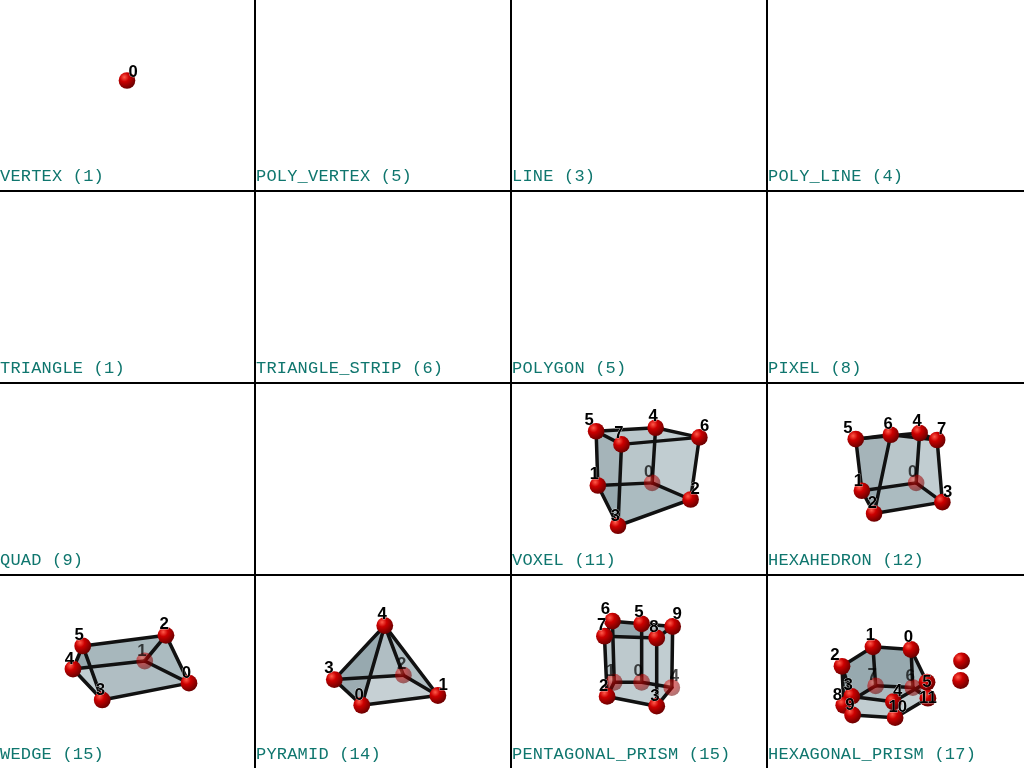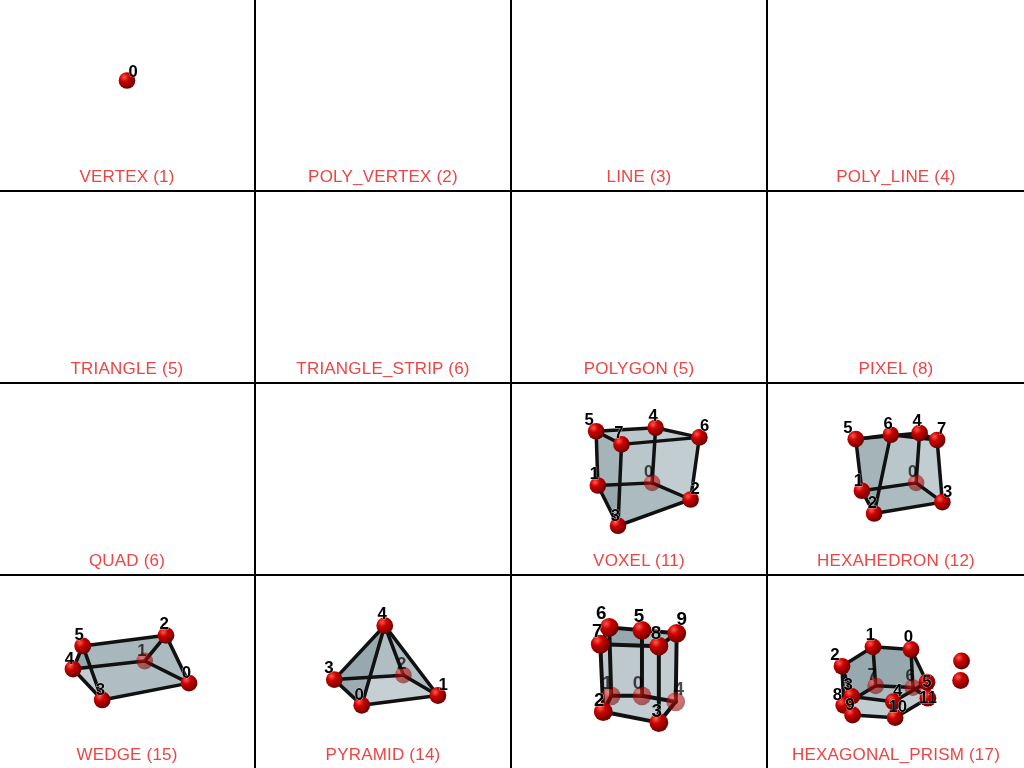--- a/index.html
+++ b/index.html
@@ -29,28 +29,28 @@
   .cell.lastcol{border-right:none;}
   .cell.lastrow{border-bottom:none;}
   .canvas{
     position:relative;
     flex:1 1 auto;
     min-height:0;
   }
   .canvas svg{display:block;width:100%;height:100%;}
   .cell-label{
     flex:0 0 auto;
-    text-align:center;
+    text-align:left;
     font-size:17px;
     line-height:17px;
     letter-spacing:0.2px;
     padding-bottom:5px;
-    color:#ef4444;
+    color:#0f766e;
     white-space:nowrap;
-    font-family:Liberation Sans, sans-serif;
+    font-family:Liberation Mono, monospace;
   }
   .vlabel{
     font-size:19px;
     font-weight:bold;
     fill:#000000;
     font-family:"Liberation Sans","DejaVu Sans",sans-serif;
     paint-order:stroke;
     stroke:#ffffff;
     stroke-width:0.6px;
     stroke-linejoin:round;
@@ -108,21 +108,21 @@
           <g>
             <circle cx="-186" cy="99" r="9.5" fill="url(#sph1)" opacity="1"></circle>
           </g>
           <text x="-180" y="89" class="vlabel" text-anchor="middle" dominant-baseline="middle" opacity="1">4</text>
           <g>
             <circle cx="-108" cy="90" r="9.5" fill="url(#sph1)" opacity="1"></circle>
           </g>
           <text x="-102" y="80" class="vlabel" text-anchor="middle" dominant-baseline="middle" opacity="1">5</text>
         </svg>
       </div>
-      <div class="cell-label">POLY_VERTEX (2)</div>
+      <div class="cell-label">POLY_VERTEX (5)</div>
     </div>
     <div class="cell">
       <div class="canvas">
         <svg viewBox="0 0 256 192" preserveAspectRatio="xMidYMid meet">
           <defs>
             <radialGradient id="sph2" cx="34%" cy="30%" r="72%">
               <stop offset="0%" stop-color="#ff5a4a" stop-opacity="1"></stop>
               <stop offset="38%" stop-color="#cc0000" stop-opacity="1"></stop>
               <stop offset="100%" stop-color="#6b0000" stop-opacity="1"></stop>
             </radialGradient>
@@ -194,21 +194,21 @@
           <g>
             <circle cx="78" cy="-45" r="9.5" fill="url(#sph4)" opacity="1"></circle>
           </g>
           <text x="81" y="-56" class="vlabel" text-anchor="middle" dominant-baseline="middle" opacity="1">1</text>
           <g>
             <circle cx="78" cy="-150" r="9.5" fill="url(#sph4)" opacity="1"></circle>
           </g>
           <text x="81" y="-162" class="vlabel" text-anchor="middle" dominant-baseline="middle" opacity="1">2</text>
         </svg>
       </div>
-      <div class="cell-label">TRIANGLE (5)</div>
+      <div class="cell-label">TRIANGLE (1)</div>
     </div>
     <div class="cell">
       <div class="canvas">
         <svg viewBox="0 0 256 192" preserveAspectRatio="xMidYMid meet">
           <defs>
             <radialGradient id="sph5" cx="34%" cy="30%" r="72%">
               <stop offset="0%" stop-color="#ff5a4a" stop-opacity="1"></stop>
               <stop offset="38%" stop-color="#cc0000" stop-opacity="1"></stop>
               <stop offset="100%" stop-color="#6b0000" stop-opacity="1"></stop>
             </radialGradient>
@@ -364,21 +364,21 @@
           <g>
             <circle cx="94" cy="-260" r="9.5" fill="url(#sph8)" opacity="1"></circle>
           </g>
           <text x="92" y="-271" class="vlabel" text-anchor="middle" dominant-baseline="middle" opacity="1">2</text>
           <g>
             <circle cx="183" cy="-257" r="9.5" fill="url(#sph8)" opacity="1"></circle>
           </g>
           <text x="187" y="-268" class="vlabel" text-anchor="middle" dominant-baseline="middle" opacity="1">3</text>
         </svg>
       </div>
-      <div class="cell-label">QUAD (6)</div>
+      <div class="cell-label">QUAD (9)</div>
     </div>
     <div class="cell">
       <div class="canvas">
         <svg viewBox="0 0 256 192" preserveAspectRatio="xMidYMid meet">
           <defs>
             <radialGradient id="sph9" cx="34%" cy="30%" r="72%">
               <stop offset="0%" stop-color="#ff5a4a" stop-opacity="1"></stop>
               <stop offset="38%" stop-color="#cc0000" stop-opacity="1"></stop>
               <stop offset="100%" stop-color="#6b0000" stop-opacity="1"></stop>
             </radialGradient>
@@ -703,20 +703,21 @@
           <g>
             <circle cx="148" cy="70" r="9.5" fill="url(#sph14)" opacity="1"></circle>
           </g>
           <text x="145" y="58" class="vlabel" text-anchor="middle" dominant-baseline="middle" opacity="1">8</text>
           <g>
             <circle cx="166" cy="57" r="9.5" fill="url(#sph14)" opacity="1"></circle>
           </g>
           <text x="171" y="44" class="vlabel" text-anchor="middle" dominant-baseline="middle" opacity="1">9</text>
         </svg>
       </div>
+      <div class="cell-label">PENTAGONAL_PRISM (15)</div>
     </div>
     <div class="cell lastcol lastrow">
       <div class="canvas">
         <svg viewBox="0 0 256 192" preserveAspectRatio="xMidYMid meet">
           <defs>
             <radialGradient id="sph15" cx="34%" cy="30%" r="72%">
               <stop offset="0%" stop-color="#ff5a4a" stop-opacity="1"></stop>
               <stop offset="38%" stop-color="#cc0000" stop-opacity="1"></stop>
               <stop offset="100%" stop-color="#6b0000" stop-opacity="1"></stop>
             </radialGradient>

